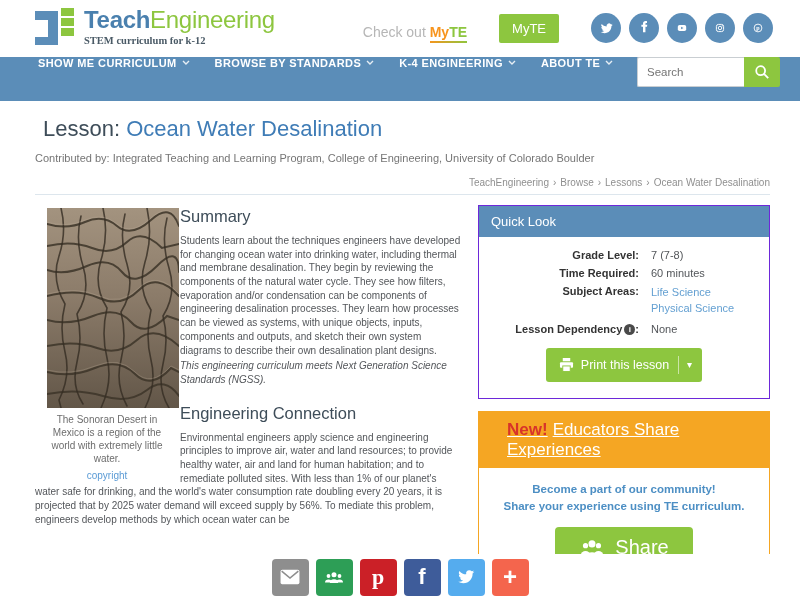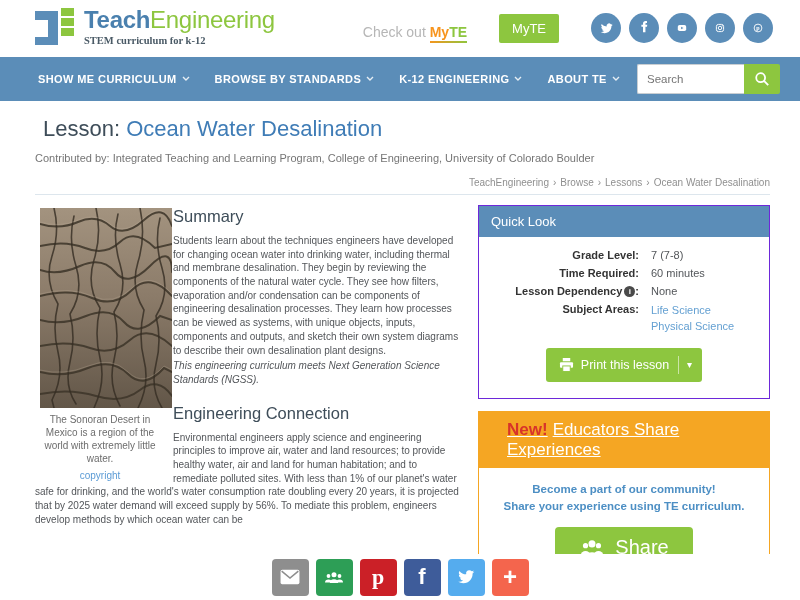--- a/index.html
+++ b/index.html
@@ -32,21 +32,21 @@
   .checkout .myte-wrap{display:inline-block;border-bottom:2px solid;
     border-image:linear-gradient(90deg,#f7941d,#8dc63f) 1;padding-bottom:1px;}
   .myte-btn{background:#8dc63f;color:#fff;font-size:13px;padding:7px 13px;border:none;
     border-radius:2px;cursor:pointer;font-family:inherit;}
   .socials{display:flex;gap:8px;}
   .soc{width:30px;height:30px;border-radius:50%;background:#5b8db8;display:flex;
     align-items:center;justify-content:center;cursor:pointer;}
   .soc svg{display:block;}
 
   
-  nav{height:44px;background:#5b8db8;display:flex;align-items:center;padding:0 20px 0 38px;}
+  nav{height:44px;background:#5b8db8;display:flex;align-items:flex-start;padding:0 20px 0 38px;}
   .nav-items{display:flex;gap:25px;align-items:center;}
   .nav-item{display:flex;align-items:center;gap:5px;color:#fff;font-size:11px;font-weight:bold;
     letter-spacing:.4px;cursor:pointer;}
   .nav-item svg{opacity:.85;}
   .nav-search{margin-left:auto;display:flex;}
   .nav-search input{width:107px;height:30px;border:1px solid #c9ced2;border-right:none;
     border-radius:2px 0 0 2px;padding:0 9px;font-size:11.5px;color:#555;outline:none;font-family:inherit;}
   .nav-search button{width:36px;height:30px;background:#8dc63f;border:none;border-radius:0 2px 2px 0;
     cursor:pointer;display:flex;align-items:center;justify-content:center;}
 
@@ -56,21 +56,21 @@
   h1 .title-blue{color:#3f7cb6;}
   .contributed{font-size:11px;color:#757575;margin-top:10px;}
   .breadcrumb{font-size:10px;color:#8f8f8f;text-align:right;margin-top:13px;}
   .breadcrumb a{color:#8f8f8f;cursor:pointer;}
   .breadcrumb .sep{margin:0 4px;}
   .rule{border-top:1px solid #dde6ed;margin-top:6px;}
 
   
   .content{display:flex;margin-top:10px;align-items:flex-start;}
   .main-col{flex:1;margin-right:16px;min-width:0;}
-  figure{float:left;width:120px;margin:3px 13px 2px 5px;text-align:center;}
+  figure{float:left;width:120px;margin:3px 13px 2px 12px;text-align:center;}
   figure svg{display:block;width:132px;height:200px;}
   figcaption{font-size:10px;line-height:1.3;color:#6d6d6d;margin-top:5px;}
   .copyright{display:inline-block;font-size:10px;color:#5b9bd5;margin-top:1px;cursor:pointer;}
   h2{font-size:16.5px;font-weight:500;color:#3e4d59;margin:2px 0 8px;}
   h2.ec-h{margin-top:17px;}
   .main-col p{font-size:10px;line-height:1.37;margin:0 0 2px;color:#53565a;}
   .note{font-style:italic;}
 
   
   .sidebar{width:292px;flex:none;}
@@ -181,21 +181,21 @@
           <path d="M1 1l3 3 3-3"></path>
         </svg>
       </span>
     <span class="nav-item">
         <span>BROWSE BY STANDARDS</span>
         <svg width="8" height="6" viewBox="0 0 8 6" fill="none" stroke="#fff" stroke-width="1.4">
           <path d="M1 1l3 3 3-3"></path>
         </svg>
       </span>
     <span class="nav-item">
-        <span>K-12 ENGINEERING</span>
+        <span>K-4 ENGINEERING</span>
         <svg width="8" height="6" viewBox="0 0 8 6" fill="none" stroke="#fff" stroke-width="1.4">
           <path d="M1 1l3 3 3-3"></path>
         </svg>
       </span>
     <span class="nav-item">
         <span>ABOUT TE</span>
         <svg width="8" height="6" viewBox="0 0 8 6" fill="none" stroke="#fff" stroke-width="1.4">
           <path d="M1 1l3 3 3-3"></path>
         </svg>
       </span>
@@ -273,29 +273,29 @@
         <div class="ql-body">
           <div class="ql-row">
             <span class="ql-label">Grade Level:</span>
             <span class="ql-value">7 (7-8)</span>
           </div>
           <div class="ql-row">
             <span class="ql-label">Time Required:</span>
             <span class="ql-value">60 minutes</span>
           </div>
           <div class="ql-row">
-            <span class="ql-label"><span>Lesson Dependency</span><span class="info-i">i</span><span>:</span></span>
-            <span class="ql-value">None</span>
-          </div>
-          <div class="ql-row">
             <span class="ql-label">Subject Areas:</span>
             <span class="ql-value">
               <a>Life Science</a>
               <a>Physical Science</a>
             </span>
+          </div>
+          <div class="ql-row">
+            <span class="ql-label"><span>Lesson Dependency</span><span class="info-i">i</span><span>:</span></span>
+            <span class="ql-value">None</span>
           </div>
           <button class="print-btn">
             <svg width="15" height="14" viewBox="0 0 16 15" fill="#fff">
                 <rect x="4" y="0" width="8" height="3.5"></rect>
                 <rect x="1" y="4.5" width="14" height="6" rx="1"></rect>
                 <rect x="4" y="8.5" width="8" height="6" stroke="#8dc63f" stroke-width="1" fill="#fff"></rect>
               </svg>
             <span class="plabel">Print this lesson</span>
             <span class="print-div"></span>
             <span class="print-caret">▾</span>

